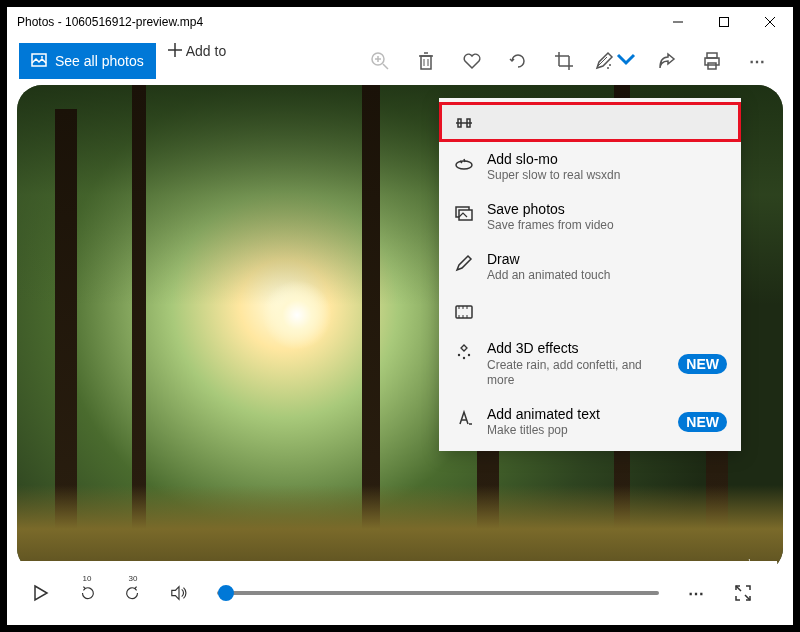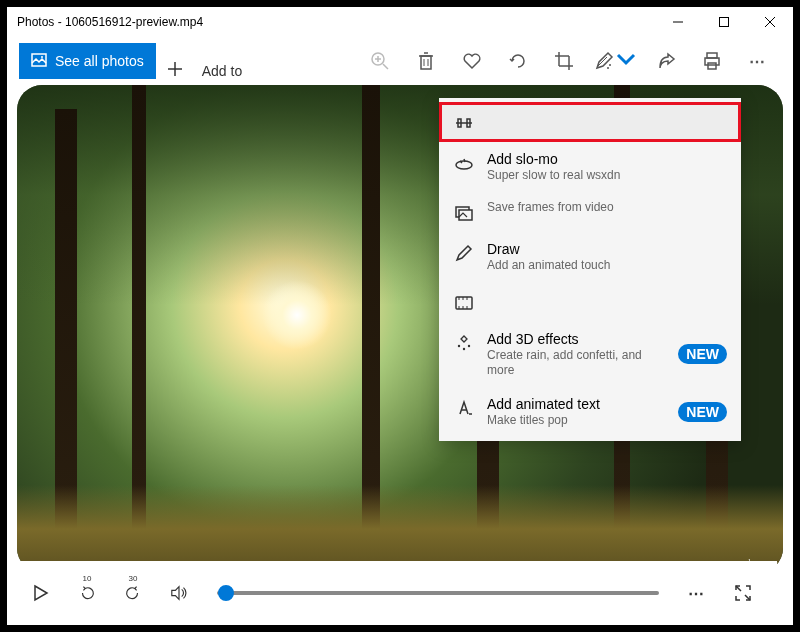--- a/index.html
+++ b/index.html
@@ -16,21 +16,21 @@
     .win-controls { display: flex; }
     .win-btn { width: 46px; height: 30px; display: flex; align-items: center; justify-content: center; cursor: pointer; }
     .toolbar {
       height: 48px; display: flex; align-items: center; padding: 0 12px;
     }
     .see-all {
       background: #0078d7; color: #fff; height: 36px; padding: 0 12px;
       display: flex; align-items: center; gap: 8px; font-size: 14px; cursor: pointer;
     }
     .addto {
-      height: 36px; padding: 0 12px; display: flex; align-items: flex-end; gap: 20px;
+      height: 36px; padding: 0 12px; display: flex; align-items: flex-start; gap: 4px;
       font-size: 14px; color: #333; cursor: pointer;
     }
     .toolbar-spacer { flex: 1; }
     .tool-btn {
       width: 46px; height: 48px; display: flex; align-items: center; justify-content: center;
       color: #555; cursor: pointer; position: relative;
     }
     .tool-btn.with-chev { width: 56px; gap: 2px; }
     .tool-btn svg { width: 20px; height: 20px; }
     .chev-blue { color: #0078d7; }
@@ -251,20 +251,21 @@
     </div>
     <div class="menu-item">
       <div class="menu-icon">
         <svg viewBox="0 0 20 20">
             <rect x="2" y="4" width="13" height="10" fill="none" stroke="currentColor" stroke-width="1.5"></rect>
             <rect x="5" y="7" width="13" height="10" fill="#f5f5f5" stroke="currentColor" stroke-width="1.5"></rect>
             <polyline points="5,14 9,10 13,14" fill="none" stroke="currentColor" stroke-width="1.2"></polyline>
           </svg>
       </div>
       <div class="menu-text">
+        <div class="menu-title">Save photos</div>
         <div class="menu-sub">Save frames from video</div>
       </div>
     </div>
     <div class="menu-item">
       <div class="menu-icon">
         <svg viewBox="0 0 20 20">
             <path d="M3 17 L5 12 L14 3 L17 6 L8 15 Z" fill="none" stroke="currentColor" stroke-width="1.5"></path>
           </svg>
       </div>
       <div class="menu-text">

